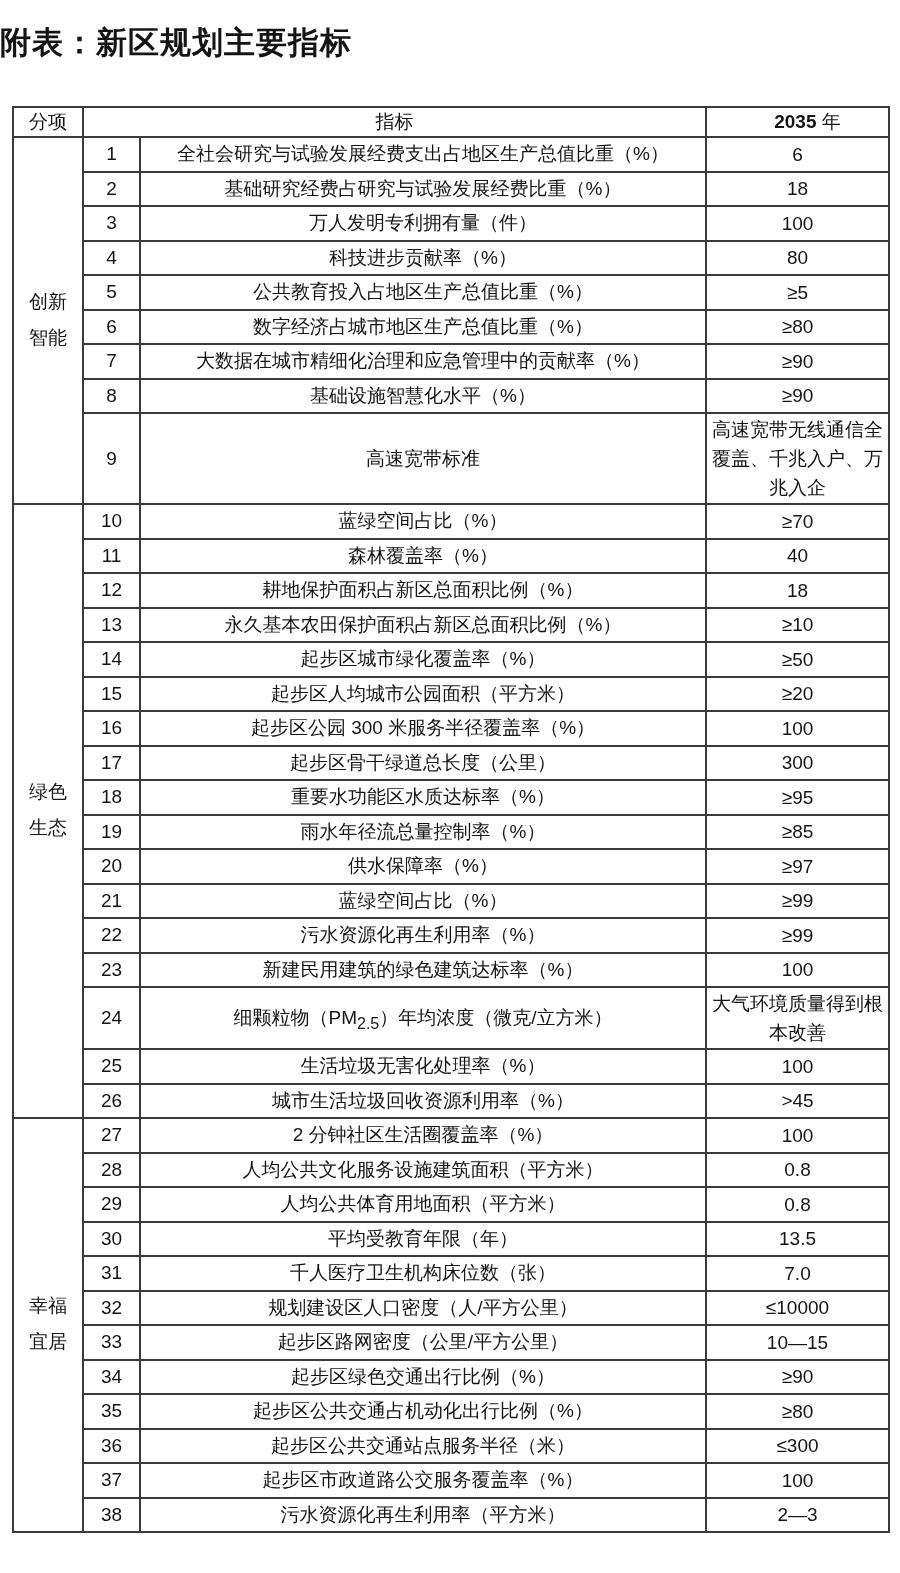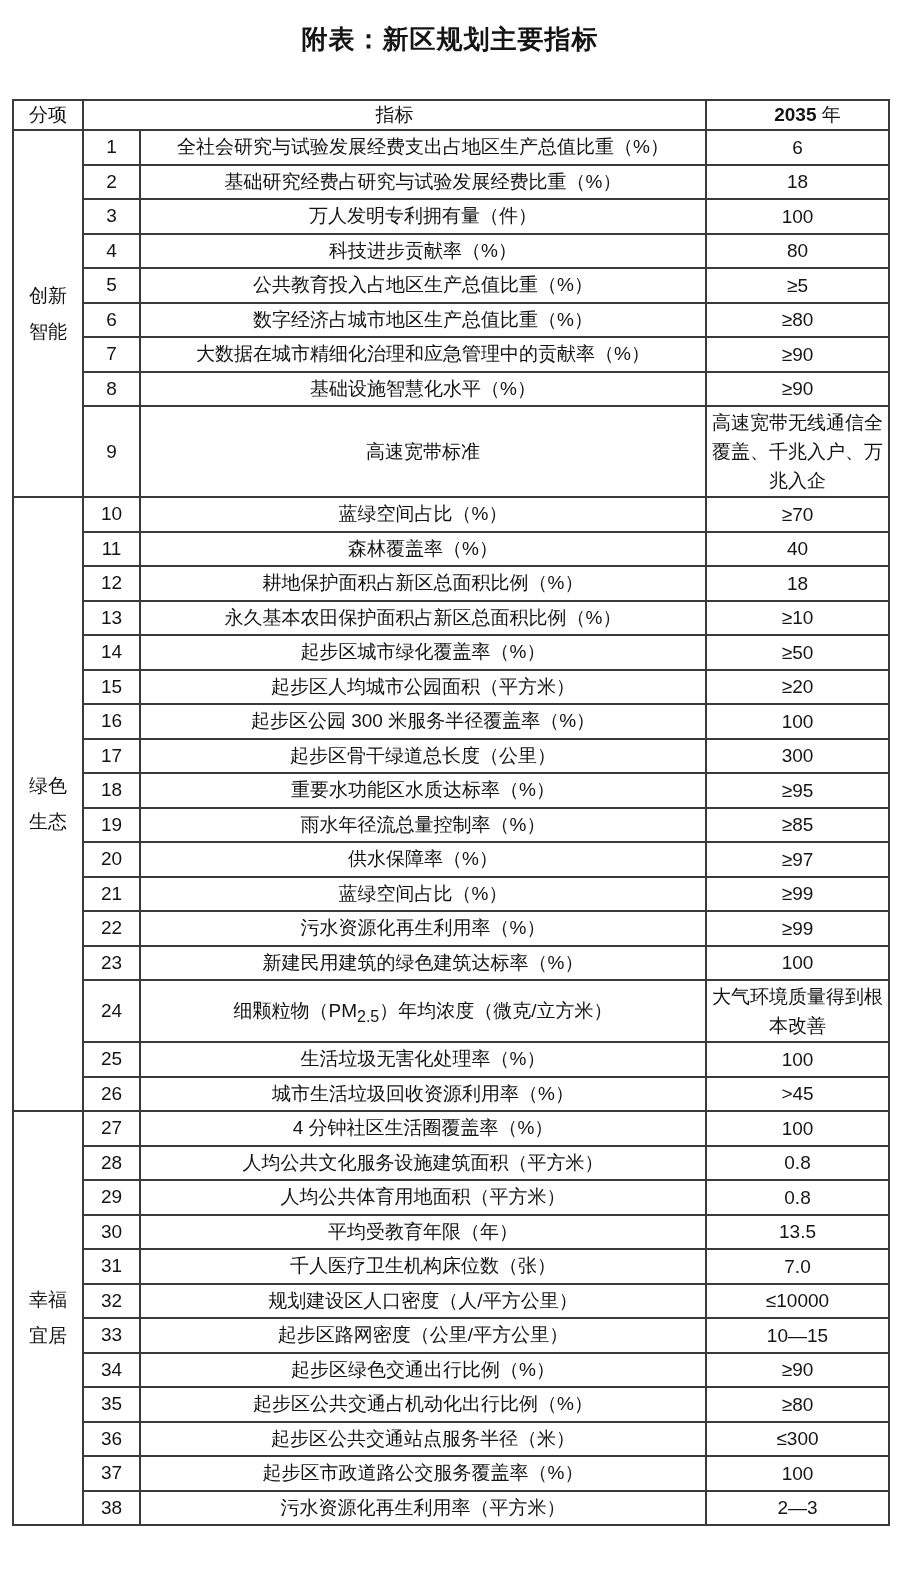--- a/index.html
+++ b/index.html
@@ -5,40 +5,40 @@
   :root { --border:#3a3a3a; --text:#141414; --bg:#ffffff; }
   * { box-sizing: border-box; }
   html, body { margin:0; padding:0; background:var(--bg); }
   body {
     width:900px; min-height:1573px;
     font-family:"Liberation Sans","Liberation Serif",serif;
     color:var(--text);
   }
   .title {
     font-family:"Liberation Sans",sans-serif;
-    font-weight:700; font-size:26px; letter-spacing:1px;
-    text-align:center; margin:22px 0 0 0;
+    font-weight:700; font-size:31px; letter-spacing:1px;
+    text-align:left; margin:22px 0 0 0;
   }
   .table-wrap { margin:42px 12px 0 12px; }
   table.indicators {
     border-collapse:collapse; table-layout:fixed; width:876px;
   }
   col.c-cat { width:70px; }
   col.c-no  { width:57px; }
   col.c-ind { width:566px; }
   col.c-val { width:183px; }
   th, td {
     border:2px solid var(--border);
     text-align:center; vertical-align:middle;
     padding:1px 4px; font-size:19px; font-weight:400;
   }
   thead tr { height:28px; }
   tbody tr { height:34.5px; }
   .year-num { font-weight:700;margin-left:20px; }
-  .cat-cell div { line-height:36px; }
+  .cat-cell div { line-height:36px;font-family:Liberation Mono, monospace; }
   .num-cell { font-family:"Liberation Sans",sans-serif; }
   .val-cell { line-height:29px; }
   sub { font-size:16px; line-height:0; }
 </style>
 </head>
 <body>
 
 <div class="page">
   <h1 class="title">附表：新区规划主要指标</h1>
   <div class="table-wrap">
@@ -194,21 +194,21 @@
             <td class="num-cell">26</td>
             <td class="ind-cell">城市生活垃圾回收资源利用率（%）</td>
             <td class="val-cell">&gt;45</td>
           </tr>
           <tr>
             <td rowspan="12" class="cat-cell">
               <div>幸福</div>
               <div>宜居</div>
             </td>
             <td class="num-cell">27</td>
-            <td class="ind-cell">4 分钟社区生活圈覆盖率（%）</td>
+            <td class="ind-cell">2 分钟社区生活圈覆盖率（%）</td>
             <td class="val-cell">100</td>
           </tr>
           <tr>
             <td class="num-cell">28</td>
             <td class="ind-cell">人均公共文化服务设施建筑面积（平方米）</td>
             <td class="val-cell">0.8</td>
           </tr>
           <tr>
             <td class="num-cell">29</td>
             <td class="ind-cell">人均公共体育用地面积（平方米）</td>

